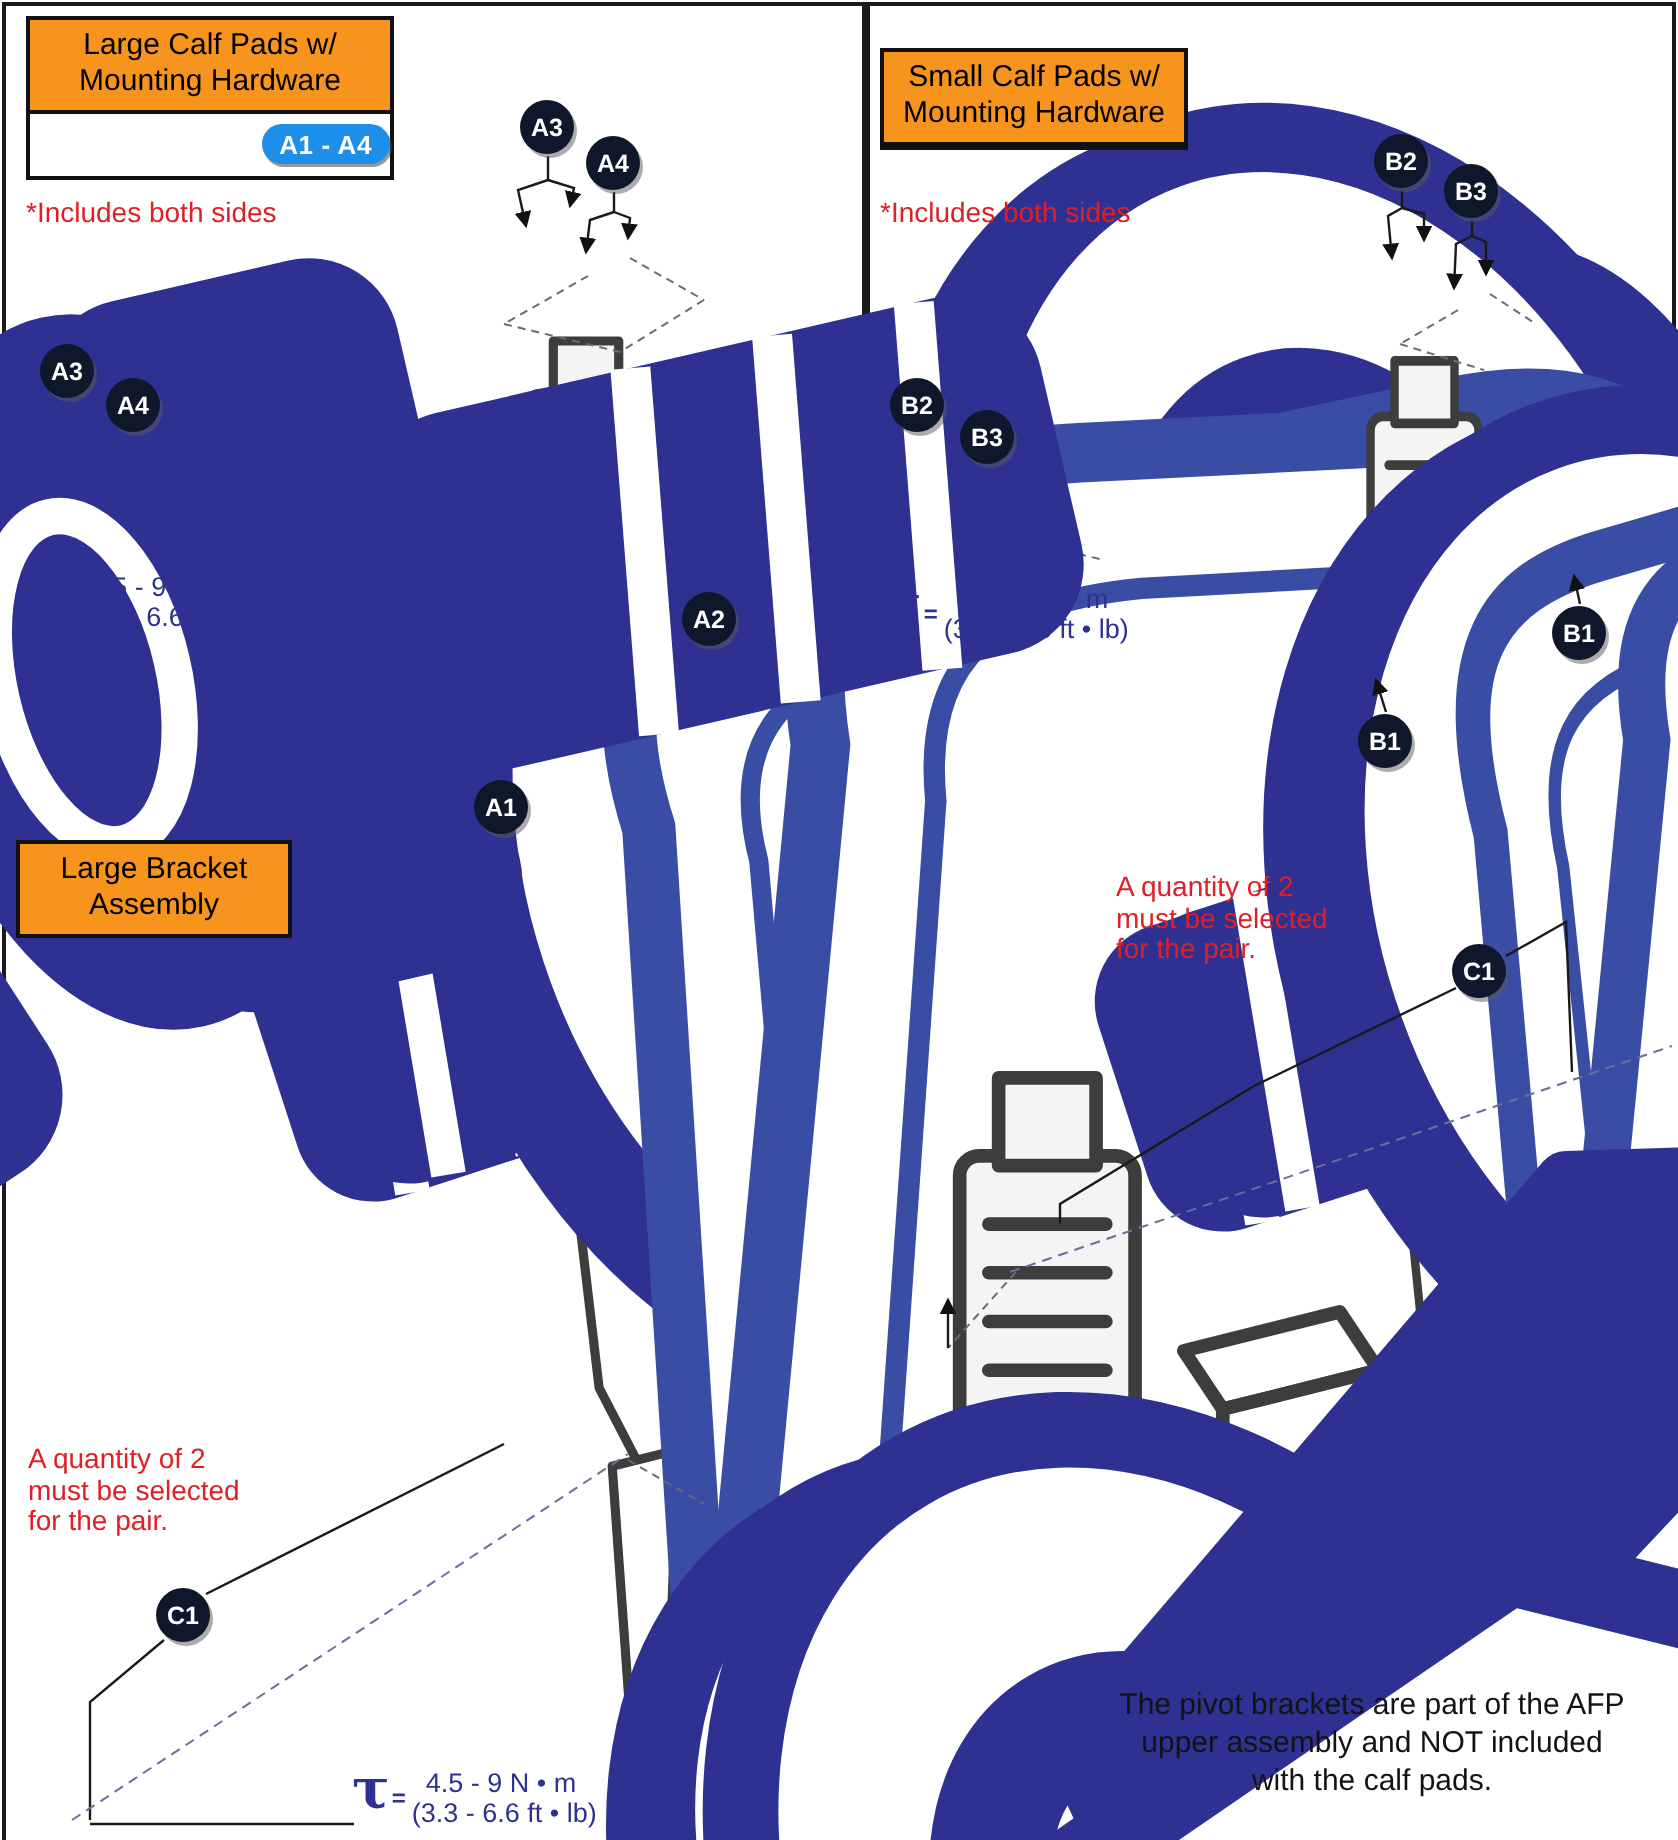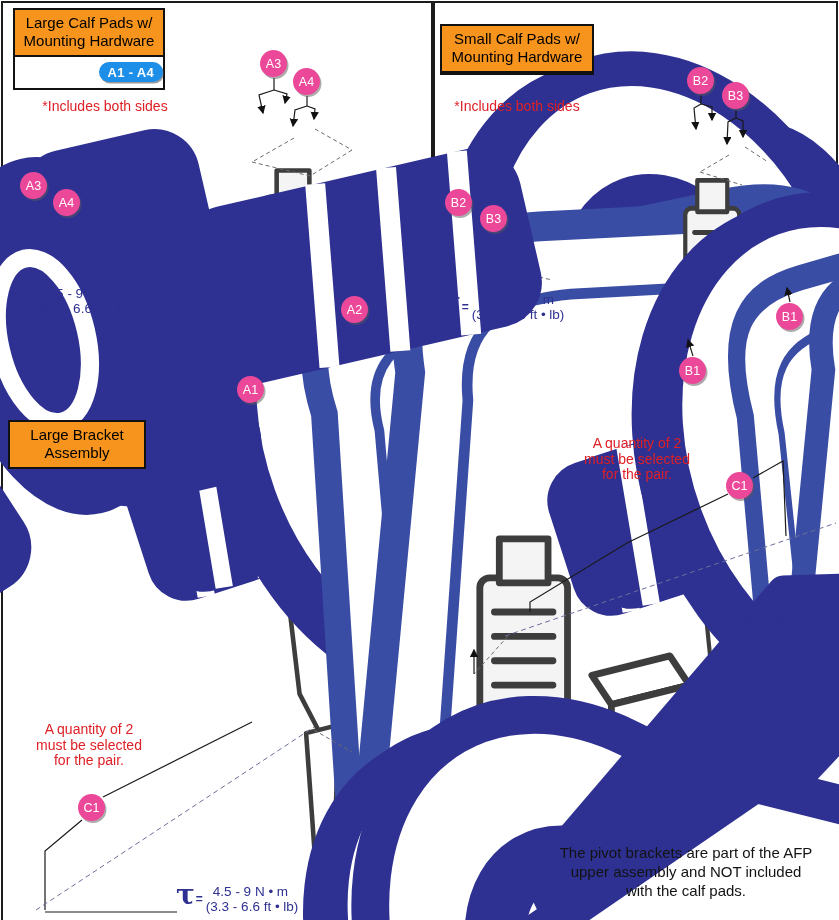--- a/index.html
+++ b/index.html
@@ -8,28 +8,28 @@
   .panel{position:absolute;border:2px solid #1b1b1b;box-sizing:border-box}
   #svgmain{position:absolute;left:0;top:0;z-index:1}
   .hdr{position:absolute;z-index:3;border:2px solid #111;background:#fff;box-sizing:border-box}
   .hdr-title{background:#F7941D;text-align:center;font-size:15px;line-height:18px;
              padding:4px 2px 5px;white-space:pre-line;border-bottom:2px solid #111;color:#000}
   .hdr--solo .hdr-title{border-bottom:none}
   .hdr-range{display:flex;justify-content:flex-end;padding:5px 0 6px}
   .range-oval{min-width:64px;box-sizing:border-box;padding:2.5px 9px;border-radius:15px;
               background:#1E8FE8;color:#fff;font-size:13px;font-weight:bold;text-align:center;
               letter-spacing:.3px;box-shadow:1px 1.5px 0 rgba(70,70,70,.55)}
-  .note-red{position:absolute;z-index:2;color:#DE2026;font-size:14px;text-align:center;
+  .note-red{position:absolute;z-index:2;color:#DE2026;font-size:14px;text-align:left;
             white-space:pre-line;line-height:16px}
   .qty-note{line-height:15.5px}
   .footnote{position:absolute;z-index:2;color:#131313;font-size:15px;line-height:19px;
             text-align:center;white-space:pre-line}
-  .balloon{position:absolute;z-index:2;width:27px;height:27px;border-radius:50%;background:#ec4899;
+  .balloon{position:absolute;z-index:2;width:27px;height:27px;border-radius:50%;background:#0f172a;
            color:#fff;display:flex;align-items:center;justify-content:center;font-size:12.5px;
-           font-weight:normal;box-shadow:1.5px 2px 0 rgba(90,90,90,.5);cursor:pointer}
+           font-weight:bold;box-shadow:1.5px 2px 0 rgba(90,90,90,.5);cursor:pointer}
   .torque{position:absolute;z-index:2;display:flex;color:#2E3192}
   .tau{font-family:"DejaVu Serif",serif;font-weight:bold;font-size:28px;line-height:22px}
   .teq{font-size:12px;font-weight:bold;margin:8px 3px 0 1px}
   .tl{display:flex;flex-direction:column;font-size:13.5px;line-height:14.5px;margin-top:1px}
   .tl span:first-child{margin-left:7px}
   .ln{stroke:#1a1a1a;stroke-width:1.2;fill:none}
   .lnm{stroke:#1a1a1a;stroke-width:1.2;fill:none;marker-end:url(#ah)}
   .dsh{stroke:#6b6b6b;stroke-width:1;fill:none;stroke-dasharray:4 3}
   .axis{stroke:#6a6f9a;stroke-width:1;fill:none;stroke-dasharray:5 3.5}
 </style>
@@ -289,42 +289,42 @@
       <use href="#wsh" transform="translate(164,848) rotate(-30) scale(0.62) translate(-11,-14)"></use>
       <use href="#wsh" transform="translate(176,840) rotate(-30) scale(0.72) translate(-11,-14)"></use>
       <use href="#rol" transform="translate(214,820) rotate(-20) scale(1.1) translate(-15,-14)"></use>
       <use href="#scr" transform="translate(210,784) rotate(147) scale(0.8) translate(-18,-12)"></use>
       <use href="#lnk" transform="translate(243,784) rotate(57) scale(1.05) translate(-17,-33)"></use>
       <use href="#clp" transform="translate(272,748) rotate(-25) scale(1.15) translate(-13,-17)"></use>
       <use href="#nut" transform="translate(301,737) rotate(-10) translate(-13,-13)"></use>
     </g>
   </svg>
 
-  <div class="hdr" style="left:13px;top:8px;width:152px">
+  <div class="hdr" style="left:13px;top:8px;width:184px">
     <div class="hdr-title">Large Calf Pads w/
 Mounting Hardware</div>
     <div class="hdr-range">
       <div class="range-oval">A1 - A4</div>
     </div>
   </div>
   <div class="note-red" style="left:13px;top:98px;width:184px">*Includes both sides</div>
   <div class="torque" style="left:8px;top:286px">
     <span class="tau">τ</span>
       <span class="teq">=</span>
     <span class="tl">
         <span>4.5 - 9 N • m</span>
         <span>(3.3 - 6.6 ft • lb)</span>
       </span>
   </div>
   <div class="balloon" style="left:260px;top:50px">A3</div>
   <div class="balloon" style="left:293px;top:68px">A4</div>
   <div class="balloon" style="left:20px;top:172px">A3</div>
   <div class="balloon" style="left:53px;top:189px">A4</div>
   <div class="balloon" style="left:341px;top:296px">A2</div>
-  <div class="balloon" style="left:237px;top:376px">A1</div>
+  <div class="balloon" style="left:237px;top:390px">A1</div>
 
   <div class="hdr" style="left:440px;top:24px;width:154px">
     <div class="hdr-title">Small Calf Pads w/
 Mounting Hardware</div>
   </div>
   <div class="note-red" style="left:440px;top:98px;width:154px">*Includes both sides</div>
   <div class="torque" style="left:442px;top:292px">
     <span class="tau">τ</span>
       <span class="teq">=</span>
     <span class="tl">

